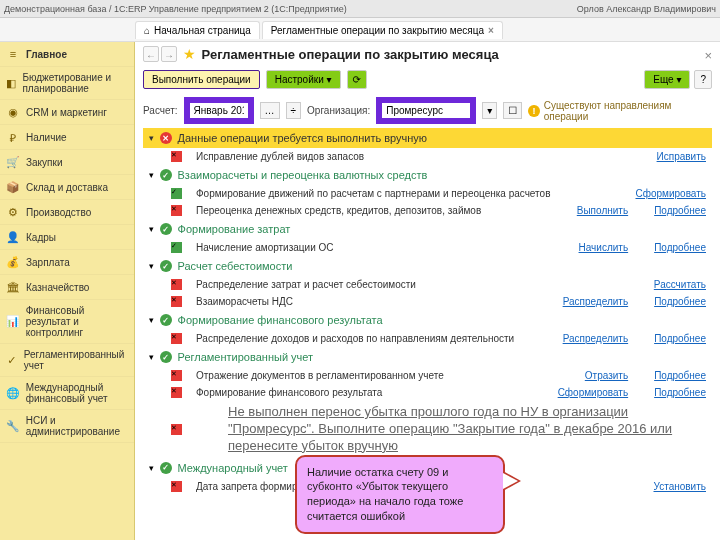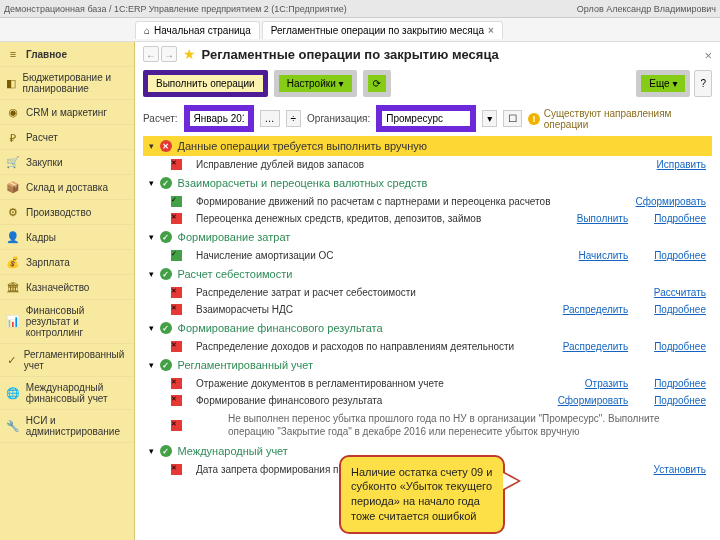--- a/index.html
+++ b/index.html
@@ -14,21 +14,21 @@
   .side-item { display: flex; align-items: center; gap: 6px; padding: 5px 6px; font-size: 10px; color: #333; cursor: pointer; border-bottom: 1px solid rgba(0,0,0,0.03); }
   .side-item.hdr { font-weight: bold; }
   .side-icon { width: 14px; height: 14px; display: inline-flex; align-items: center; justify-content: center; color: #7a5c00; font-size: 11px; }
   .main { flex: 1; background: #fff; display: flex; flex-direction: column; overflow: hidden; position: relative; }
   .tool-row { display: flex; align-items: center; padding: 4px 8px; gap: 6px; }
   .back-arrows { display: flex; gap: 2px; }
   .arr { width: 16px; height: 16px; border: 1px solid #ccc; background: #f8f8f8; display: flex; align-items: center; justify-content: center; font-size: 10px; color: #888; border-radius: 2px; cursor: pointer; }
   .star { color: #f5c518; font-size: 14px; }
   .page-title { font-size: 13px; font-weight: bold; color: #222; }
   .btn-row { display: flex; align-items: center; padding: 4px 8px; gap: 6px; }
-  .btn { border: 5px solid #4c1d95; background: #fdf3b0; padding: 3px 8px; font-size: 10px; border-radius: 2px; cursor: pointer; }
+  .btn { border: 1px solid #4c1d95; background: #fdf3b0; padding: 3px 8px; font-size: 10px; border-radius: 2px; cursor: pointer; }
   .btn.plain { background: #84cc16; border-color: #ccc; }
   .btn.icon-only { padding: 3px 5px; }
   .btn-right { margin-left: auto; display: flex; gap: 4px; }
   .filter-row { display: flex; align-items: center; padding: 4px 8px; gap: 6px; font-size: 10px; }
   .filter-row label { color: #444; }
   .input { border: 6px solid #6d28d9; padding: 2px 4px; font-size: 10px; background: #fff; }
   .input.sm { width: 70px; }
   .input.md { width: 100px; }
   .dots { border: 1px solid #ccc; padding: 2px 4px; background: #f5f5f5; cursor: pointer; }
   .warn { color: #8a6d1f; display: flex; align-items: center; gap: 4px; }
@@ -38,26 +38,26 @@
   .section-hdr.yellow { background: #fdd835; color: #333; font-weight: normal; }
   .section-hdr .chev { font-size: 9px; color: inherit; }
   .section-hdr .sicon { width: 12px; height: 12px; border-radius: 50%; display: flex; align-items: center; justify-content: center; font-size: 8px; font-weight: bold; color: #fff; }
   .sicon.red { background: #e53935; }
   .sicon.green { background: #43a047; }
   .section-hdr .stitle { color: #2e8b57; }
   .section-hdr.yellow .stitle { color: #333; }
   .op-row { display: flex; align-items: center; padding: 3px 6px 3px 28px; font-size: 10px; gap: 6px; }
   .op-row .sicon { width: 11px; height: 11px; font-size: 7px; }
   .op-label { flex: 1; color: #333; padding-left: 8px; }
-  .op-note { flex: 1; color: #666; font-size: 10px; padding-left: 40px; line-height: 1.3; }
+  .op-note { flex: 1; color: #666; font-size: 13px; padding-left: 40px; line-height: 1.3; text-decoration: underline; }
   .op-link { color: #1565c0; text-decoration: underline; cursor: pointer; margin-left: 20px; white-space: nowrap; }
   .op-link.sec { margin-left: 20px; }
   .close-x { position: absolute; top: 6px; right: 8px; font-size: 13px; color: #888; cursor: pointer; }
   .callout-wrap { position: absolute; bottom: 6px; left: 160px; width: 210px; }
-  .callout { position: relative; border: 2px solid #c0392b; border-radius: 10px; background: #fde047; padding: 8px 10px; font-size: 11px; color: #222; line-height: 1.35; margin-left: 44px; }
+  .callout { position: relative; border: 2px solid #c0392b; border-radius: 10px; background: #f0abfc; padding: 8px 10px; font-size: 11px; color: #222; line-height: 1.35; }
   .callout-tail { position: absolute; top: 14px; right: -18px; width: 0; height: 0; border-top: 10px solid transparent; border-bottom: 10px solid transparent; border-left: 18px solid #c0392b; }
   .callout-tail::after { content: ""; position: absolute; top: -8px; right: 3px; width: 0; height: 0; border-top: 8px solid transparent; border-bottom: 8px solid transparent; border-left: 15px solid #fff; }
   .qbtn { border:1px solid #ccc; background:#f5f5f5; padding:2px 5px; border-radius:2px; cursor:pointer; font-size:10px; }
 </style>
 </head>
 <body>
 
 <div class="topbar">
   <span class="left">Демонстрационная база / 1С:ERP Управление предприятием 2 (1С:Предприятие)</span>
   <span>Орлов Александр Владимирович</span>
@@ -83,21 +83,21 @@
       <div class="side-item">
         <span class="side-icon">◧</span>
         <span>Бюджетирование и планирование</span>
       </div>
       <div class="side-item">
         <span class="side-icon">◉</span>
         <span>CRM и маркетинг</span>
       </div>
       <div class="side-item">
         <span class="side-icon">₽</span>
-        <span>Расчет</span>
+        <span>Наличие</span>
       </div>
       <div class="side-item">
         <span class="side-icon">🛒</span>
         <span>Закупки</span>
       </div>
       <div class="side-item">
         <span class="side-icon">📦</span>
         <span>Склад и доставка</span>
       </div>
       <div class="side-item">

